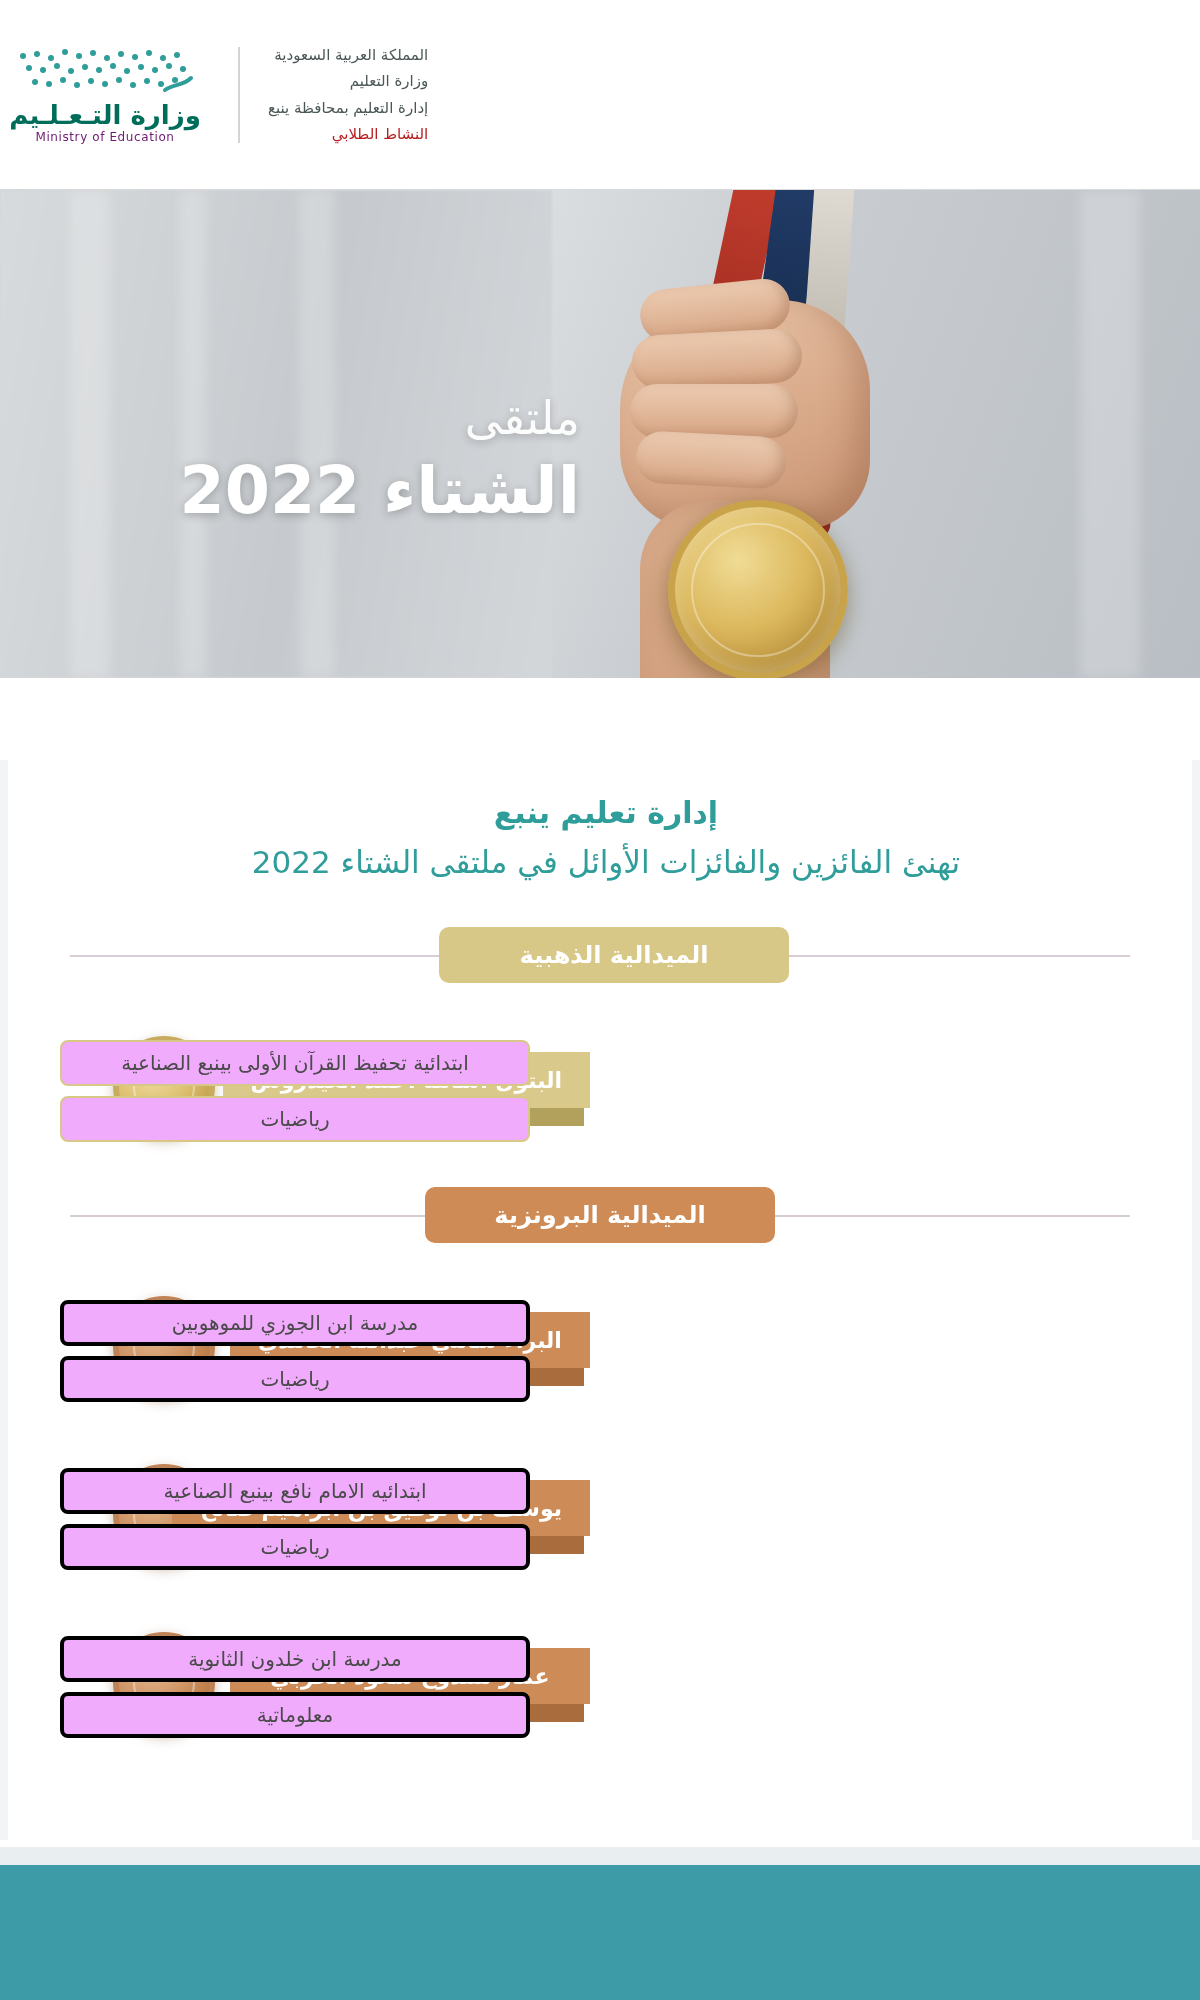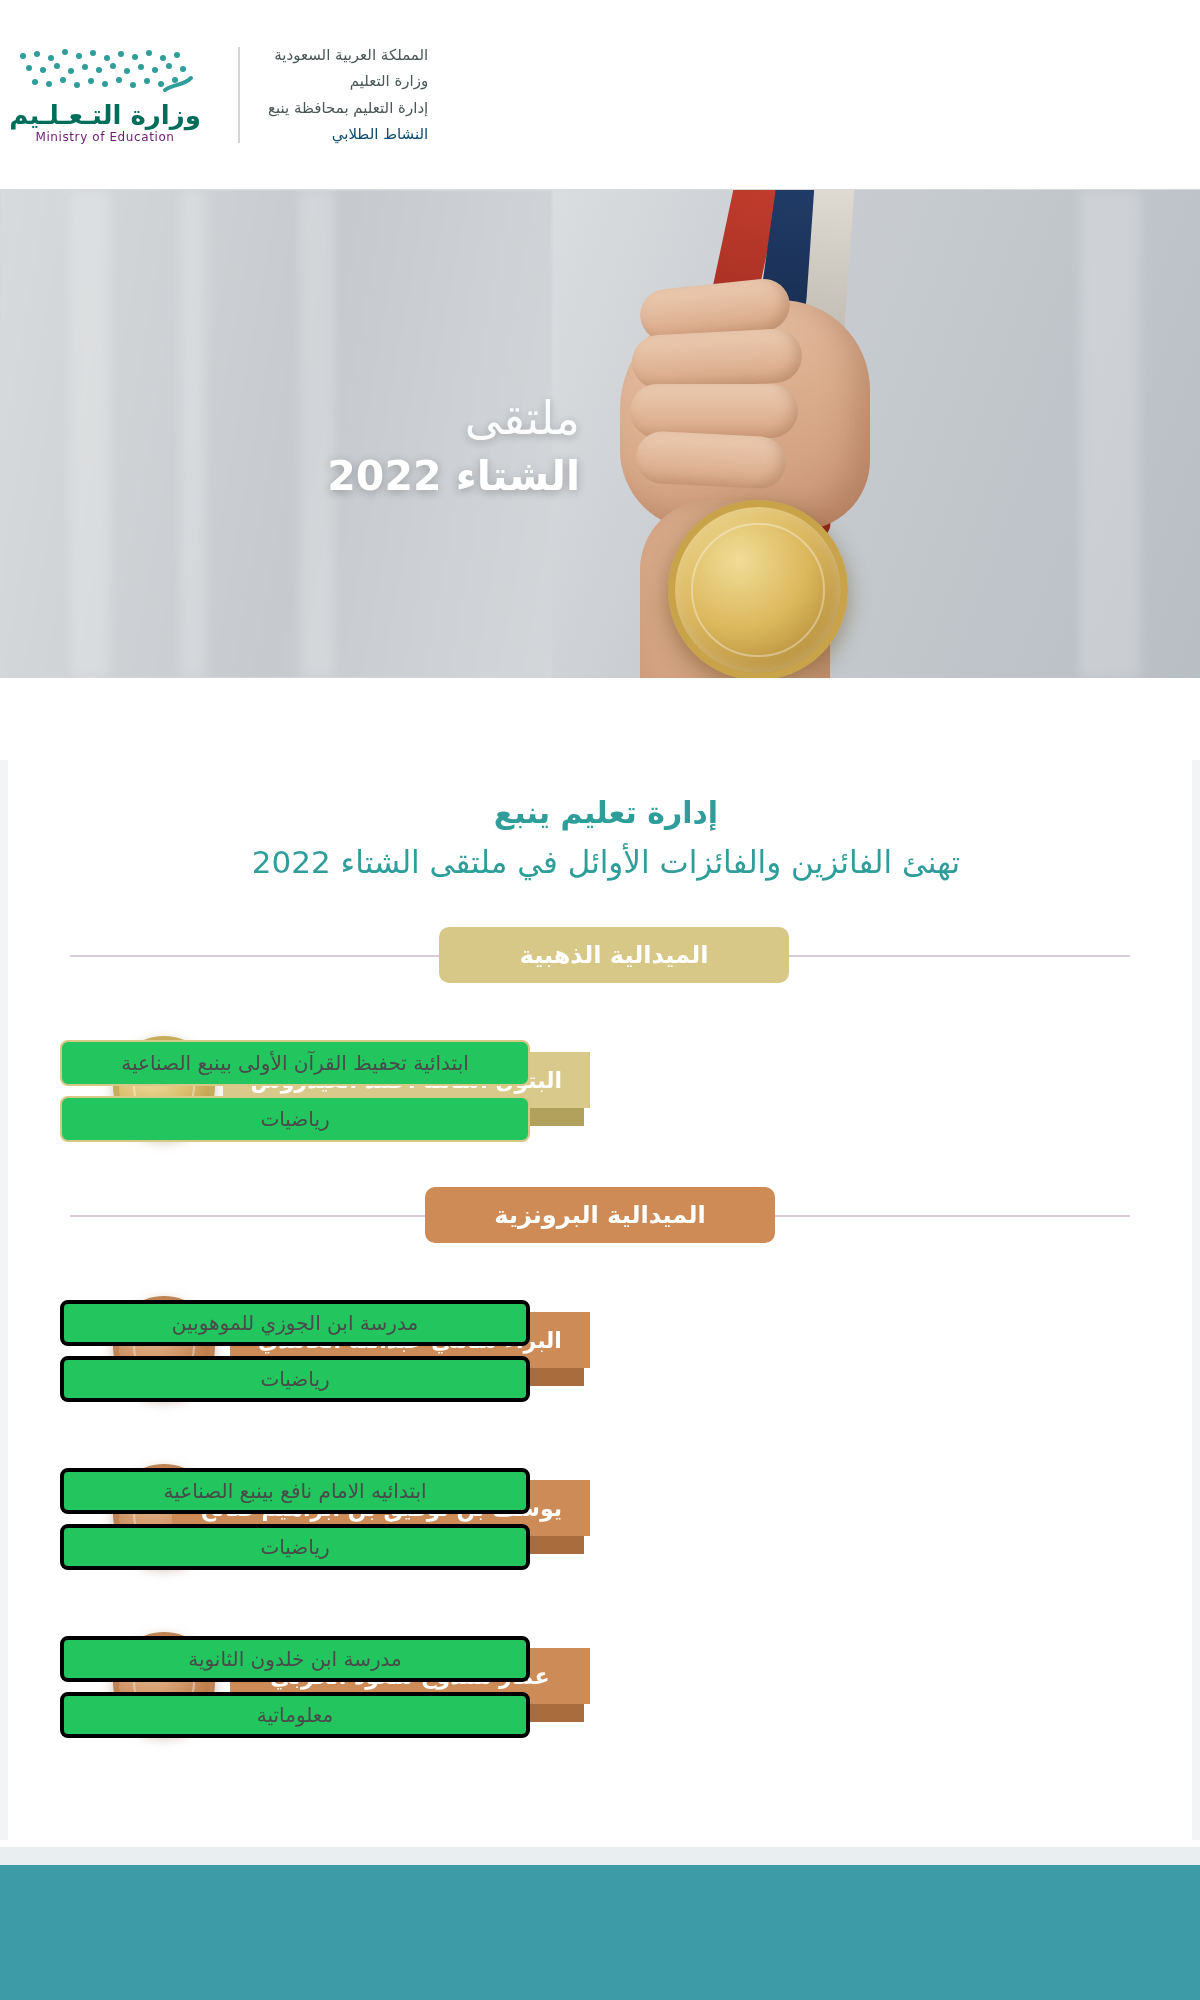--- a/index.html
+++ b/index.html
@@ -67,21 +67,21 @@
   .ministry-lines {
     text-align: right;
     direction: rtl;
     line-height: 1.75;
   }
   .ministry-lines div {
     font-size: 15px;
     color: #4a5756;
     white-space: nowrap;
   }
-  .ministry-lines div.light { color: #0c4a6e; }
+  .ministry-lines div.light { color: #b91c1c; }
 
   
   .hero {
     position: absolute;
     top: 190px; left: 0;
     width: 1200px;
     height: 488px;
     overflow: hidden;
     background: linear-gradient(110deg,#cfd3d6 0%, #dfe2e4 35%, #c9cdd1 60%, #b9bec4 100%);
   }
@@ -112,21 +112,21 @@
     text-shadow: 0 2px 10px rgba(0,0,0,0.25);
   }
   .hero-text .l1 {
     font-size: 46px;
     font-weight: 300;
     letter-spacing: 2px;
     line-height: 1.25;
     opacity: .95;
   }
   .hero-text .l2 {
-    font-size: 41px;
+    font-size: 65px;
     font-weight: bold;
     line-height: 1.2;
     margin-top: 4px;
   }
 
   
   .medal-wrap {
     position: absolute;
     left: 560px;
     top: -10px;
@@ -300,21 +300,21 @@
     top: 10px;
     width: 470px;
     display: flex;
     flex-direction: column;
     gap: 10px;
     direction: rtl;
   }
   .info-box {
     height: 46px;
     border-radius: 8px;
-    background: #22c55e;
+    background: #f0abfc;
     display: flex;
     align-items: center;
     justify-content: center;
     font-size: 20px;
     color: #4a4a4a;
     padding: 0 16px;
     white-space: nowrap;
   }
   .box-gold { border: 2px solid #d8c887; }
   .box-bronze { border: 4px solid #000000; }

